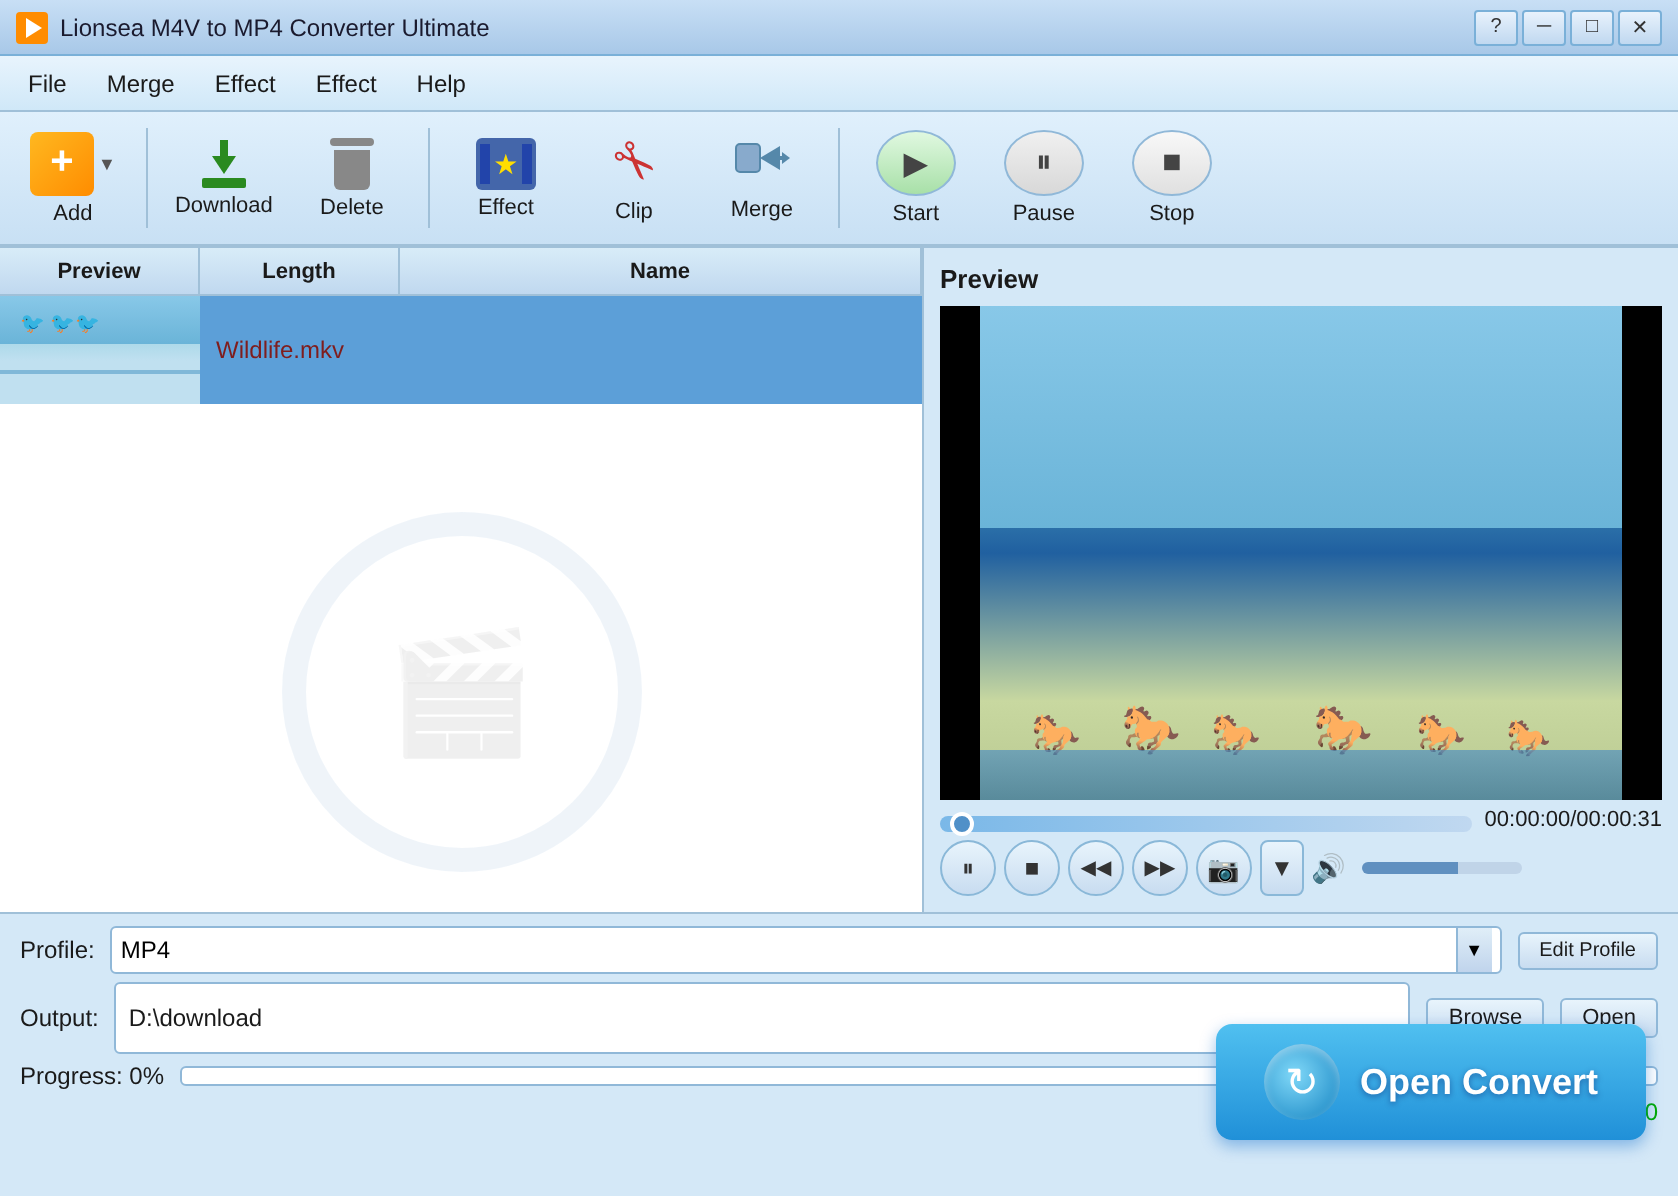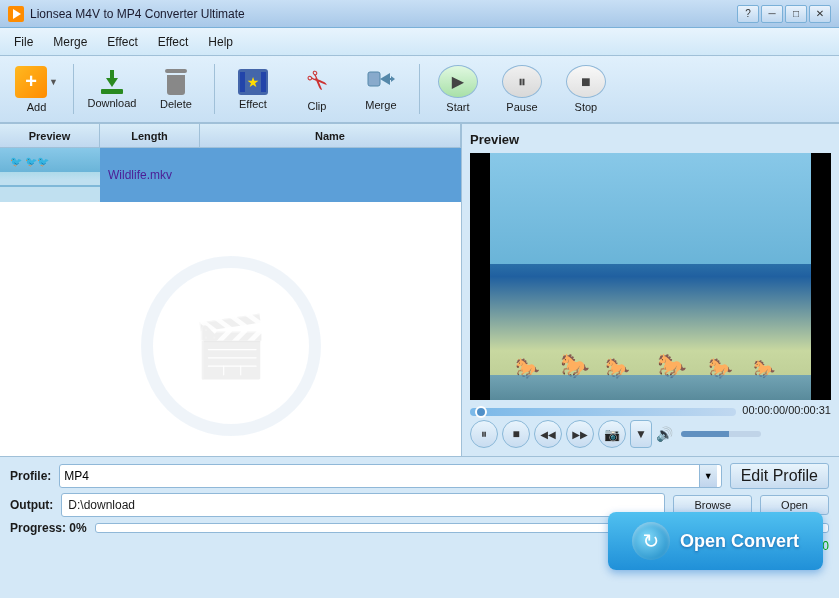--- a/index.html
+++ b/index.html
@@ -131,21 +131,21 @@
     .birds {
       position: absolute; top: 8px; left: 10px;
       font-size: 10px; color: #2060a0;
     }
     .water-line {
       position: absolute; bottom: 15px; left: 0; right: 0;
       height: 2px; background: #4090c0; opacity: 0.5;
     }
     .file-name {
       flex: 1; display: flex; align-items: center; padding: 0 8px;
-      color: #4c1d95; font-size: 12px;
+      color: #7f1d1d; font-size: 12px;
     }
     .file-length {
       width: 100px; display: flex; align-items: center; justify-content: center;
       color: white; font-size: 12px;
     }
     
     .watermark {
       position: absolute; bottom: 20px; left: 50%; transform: translateX(-50%);
       opacity: 0.08;
     }
@@ -248,51 +248,51 @@
     
     .bottom-panel {
       background: #d4e8f7;
       padding: 6px 10px;
       border-top: 1px solid #a0c0d8;
     }
     .settings-row {
       display: flex; align-items: center; gap: 8px; margin-bottom: 4px;
     }
     .settings-label {
-      font-size: 12px; color: #1a1a1a; font-weight: bold;
+      font-size: 12px; color: #1a1a1a; font-weight: normal;
     }
     .profile-dropdown {
       display: inline-flex; align-items: center;
       flex: 1; height: 24px; border: 1px solid #90b8d8;
       background: white; border-radius: 3px; padding: 0 4px;
       font-size: 12px; cursor: pointer; position: relative;
     }
     .profile-text { flex: 1; }
     .profile-arrow {
       width: 18px; height: 22px;
       background: linear-gradient(to bottom, #e0eef8, #c0d4ec);
       border-left: 1px solid #90b8d8;
       display: flex; align-items: center; justify-content: center;
       font-size: 9px; cursor: pointer;
     }
     .edit-btn {
       padding: 3px 10px; background: linear-gradient(to bottom, #e8f4fc, #c8dcf0);
       border: 1px solid #90b8d8; border-radius: 3px; cursor: pointer;
-      font-size: 16px; color: #1a1a1a;
+      font-size: 10px; color: #1a1a1a;
     }
     .output-row {
       display: flex; align-items: center; gap: 8px; margin-bottom: 4px;
     }
     .output-path {
       flex: 1; height: 24px; border: 1px solid #90b8d8;
       background: white; border-radius: 3px; padding: 0 6px;
       font-size: 12px; color: #1a1a1a;
     }
     .browse-btn, .open-btn {
-      padding: 3px 20px; background: linear-gradient(to bottom, #e8f4fc, #c8dcf0);
+      padding: 3px 10px; background: linear-gradient(to bottom, #e8f4fc, #c8dcf0);
       border: 1px solid #90b8d8; border-radius: 3px; cursor: pointer;
       font-size: 11px; color: #1a1a1a;
     }
     .progress-row {
       display: flex; align-items: center; gap: 8px; margin-bottom: 4px;
     }
     .progress-track {
       flex: 1; height: 10px; background: white;
       border: 1px solid #90b8d8; border-radius: 3px; overflow: hidden;
     }
@@ -538,21 +538,21 @@
       <span class="settings-label">Profile:</span>
       <div class="profile-dropdown">
         <span class="profile-text">MP4</span>
         <div class="profile-arrow">▼</div>
       </div>
       <div class="edit-btn">Edit Profile</div>
     </div>
 
     <div class="output-row">
       <span class="settings-label">Output:</span>
-      <div class="output-path" style="display:flex;align-items:center;border:1px solid #90b8d8;background:white;padding:0 6px;height:24px;border-radius:3px;flex:1;">D:\download</div>
+      <div class="output-path" style="display:flex;align-items:center;border:1px solid #90b8d8;background:white;padding:0 6px;height:36px;border-radius:3px;flex:1;">D:\download</div>
       <div class="browse-btn">Browse</div>
       <div class="open-btn">Open</div>
     </div>
 
     <div class="progress-row">
       <span class="settings-label">Progress: 0%</span>
       <div class="progress-track">
         <div class="progress-fill" style="width:0%"></div>
       </div>
     </div>

